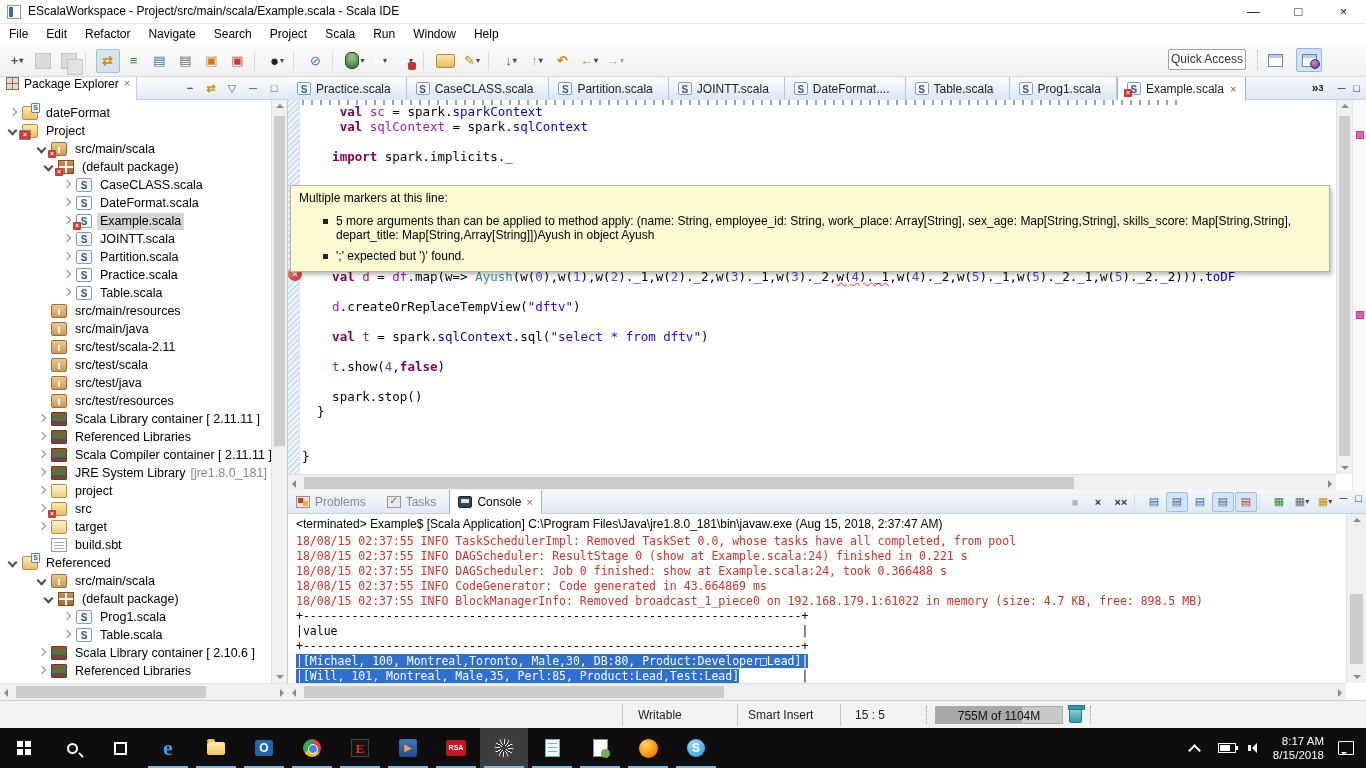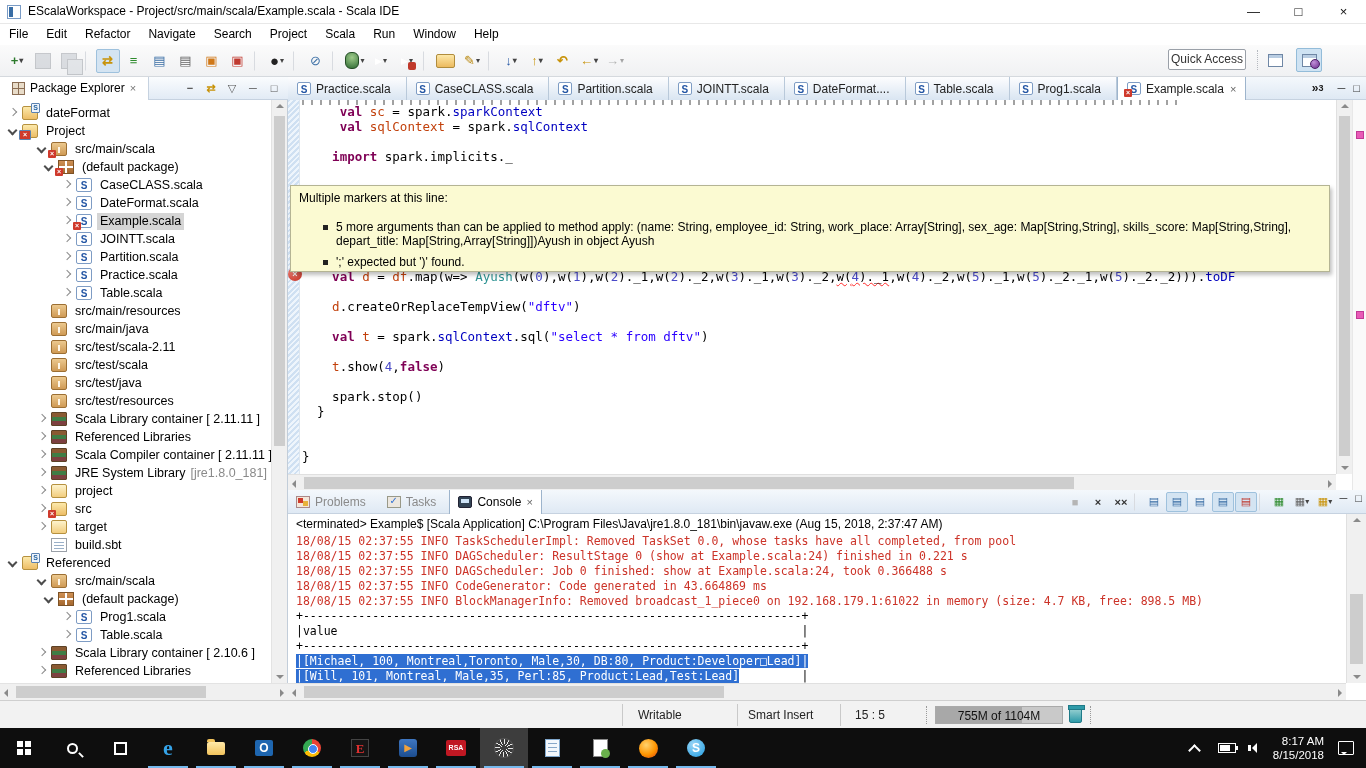--- a/index.html
+++ b/index.html
@@ -49,21 +49,21 @@
   #persp-open{right:78px}
   #persp-scala{right:44px;background:#cfe3f3;border-color:#93bcd9}
   .persp .pwin{width:15px;height:13px;background:#fff;border:1px solid #6f87a5;position:relative}
   .persp .pwin:before{content:"";position:absolute;left:0;top:0;right:0;height:3px;background:#b9cde2}
   #persp-scala .pwin:after{content:"";position:absolute;right:-4px;bottom:-3px;width:8px;height:8px;border-radius:50%;background:radial-gradient(circle at 35% 30%,#c190d8,#6b2e8f);border:1px solid #4c1f66}
   
   #main{left:0;top:77px;width:1366px;height:623px;background:#f2f4f7}
   
   #explorer{left:0;top:0;width:288px;height:623px;background:#fff;border-right:1px solid #c2cdd9}
   #exp-head{left:0;top:0;width:288px;height:23px;background:linear-gradient(#fafcfe,#e2ebf5);border-bottom:1px solid #c6d2e0;display:flex;align-items:center}
-  #exp-tab{display:flex;align-items:center;height:23px;background:#fff;border-right:1px solid #c6d2e0;padding:0 12px;font-size:12px}
+  #exp-tab{display:flex;height:23px;background:#fff;border-right:1px solid #c6d2e0;padding:0 6px;font-size:12px}
   .exp-grid{width:13px;height:13px;margin-right:5px;background:linear-gradient(90deg,transparent 45%,#8a6d54 45%,#8a6d54 55%,transparent 55%),linear-gradient(transparent 45%,#8a6d54 45%,#8a6d54 55%,transparent 55%),#e8dcc9;border:1px solid #8a6d54}
   #exp-close{margin-left:5px;color:#777;font-size:11px}
   #exp-icons{margin-left:auto;display:flex;align-items:center;padding-right:4px}
   .xh{width:20px;height:18px;display:flex;align-items:center;justify-content:center;font-size:11px;color:#555;margin-left:1px}
   .xh.xh-box{font-weight:bold}
   .xh.xh-box:before{content:"";position:absolute;width:11px;height:11px;border:1px solid #8a8f96;background:#fff;z-index:-1}
   .xh.xh-gold{color:#c8930a;font-weight:bold}
   #tree{left:0;top:23px;width:272px;height:583px;overflow:hidden;padding-top:4px}
   .trow{height:18px;display:flex;align-items:center;white-space:nowrap;font-size:12.5px}
   .trow.sel .tlabel{background:#d5d5d5}
@@ -110,32 +110,32 @@
   .ecorner{display:flex;align-items:center;padding-right:6px}
   .ecorner span{margin-left:8px;color:#333;font-size:11px}
   
   #editor{left:0;top:23px;width:1078px;height:390px;background:#fff;overflow:hidden}
   #gutter{left:0;top:0;width:12px;height:374px;background:repeating-linear-gradient(135deg,#cfe0f2 0 2px,#eef5fc 2px 4px);border-right:1px solid #dde6ef}
   #clipline{left:14px;top:0;width:880px;height:5px;background:repeating-linear-gradient(90deg,#555 0 2px,transparent 2px 9px);opacity:.55}
   #code{left:14px;top:4px;width:1030px}
   #code .cl,#consolebody .cl{height:15px;line-height:15px;white-space:pre;font-family:"DejaVu Sans Mono","Liberation Mono",monospace}
   #code .cl{font-size:12.5px}
   .c-k{color:#7f0055;font-weight:bold}
-  .c-v{color:#c2410c}
+  .c-v{color:#a21caf}
   .c-b{color:#0000c0}
   .c-s{color:#2a00ff}
   .c-n{color:#4949c8}
   .c-t{color:#2f9393}
   .c-u{text-decoration:underline wavy #ff2a2a 1px}
   .c-un{color:#4949c8;text-decoration:underline wavy #ff2a2a 1px}
   .c-r{color:#cc3328}
   .c-sel{background:#2f6fd2;color:#fff}
   #err-icon{left:0;top:167px;width:14px;height:14px;border-radius:50%;background:radial-gradient(circle at 35% 30%,#ef8378,#c22a1c);color:#fff;font:bold 9px/14px "Liberation Sans",sans-serif;text-align:center;z-index:5}
   #tooltip{left:2px;top:85px;width:1040px;height:87px;background:#fbfad2;border:1px solid #b4b494;box-shadow:2px 3px 4px rgba(0,0,0,.25);z-index:6;padding:5px 8px;font-size:12px}
-  #tooltip .tt-title{margin-bottom:15px}
+  #tooltip .tt-title{margin-bottom:9px}
   .tt-bullet{display:flex;margin:0 0 7px 24px}
   .tt-bullet:before{content:"";flex:0 0 5px;width:5px;height:5px;background:#222;margin:5px 8px 0 0}
   #ed-hscroll{left:0;top:374px;width:1048px;height:16px;border-top:1px solid #e0e0e0}
   #ed-vscroll{left:1048px;top:0;width:16px;height:374px;border-left:1px solid #e0e0e0}
   #ed-ruler{left:1064px;top:0;width:14px;height:390px;background:#fafafa;border-left:1px solid #e8e8e8}
   .pinkmark{left:3px;width:8px;height:8px;background:#e85bb7;border:1px solid #c23a96}
   
   #console{left:0;top:413px;width:1078px;height:210px;background:#fff}
   #con-band{left:0;top:0;width:1078px;height:24px;background:linear-gradient(#f4f8fc,#dfe9f4);border-bottom:1px solid #c6d2e0;display:flex;align-items:center}
   .ctab{display:flex;align-items:center;height:24px;padding:0 8px;color:#8a8a8a;white-space:nowrap}

